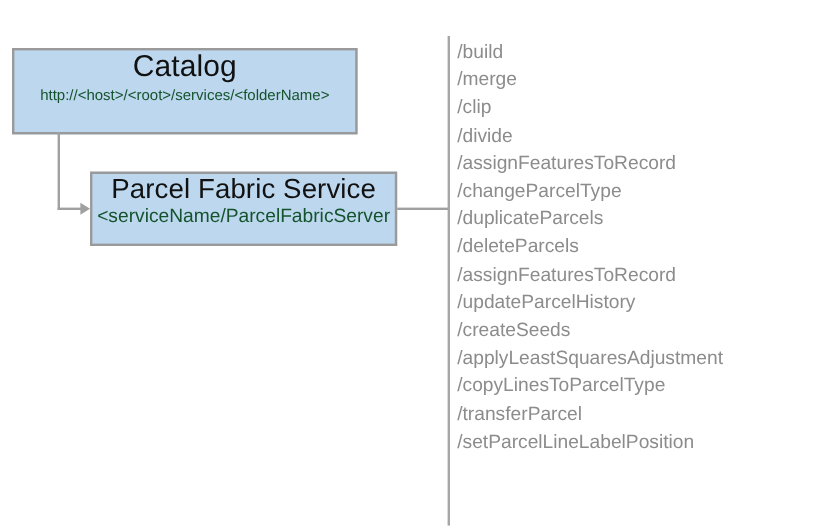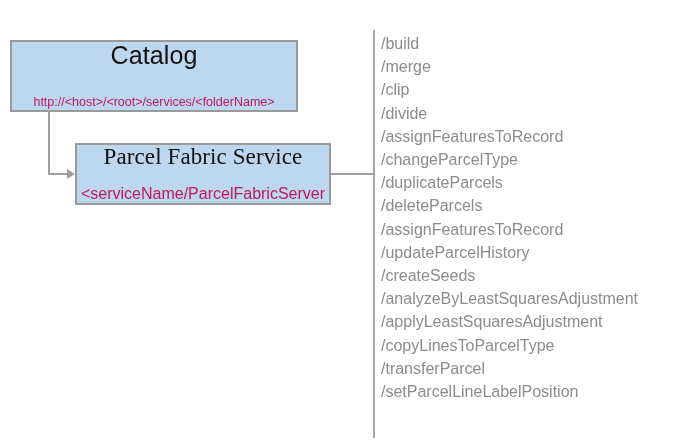--- a/index.html
+++ b/index.html
@@ -18,21 +18,21 @@
 
   
   .node {
     position: absolute;
     box-sizing: border-box;
     background: #bdd7ee;
     border: 2px solid #9a9a9a;
     display: flex;
     flex-direction: column;
     align-items: center;
-    justify-content: space-between;
+    justify-content: flex-start;
   }
   #node-catalog {
     left: 10px;
     top: 40px;
     width: 288px;
     height: 72px;
   }
   #node-service {
     left: 75px;
     top: 143px;
@@ -41,24 +41,23 @@
   }
   .node-title {
     color: #111111;
     font-size: 25px;
     line-height: 1.05;
     letter-spacing: 0.1px;
     white-space: nowrap;
   }
   #node-service .node-title {
     font-size: 23px;
-    font-family: Liberation Serif, serif;
   }
   .node-subtitle {
-    color: #be185d;
+    color: #14532d;
     font-size: 12.5px;
     line-height: 1.1;
     margin-top: 5px;
     white-space: nowrap;
   }
   #node-service .node-subtitle {
     font-size: 16px;
     margin-top: 3px;
   }
 
@@ -146,20 +145,19 @@
       <div class="op-item">/merge</div>
       <div class="op-item">/clip</div>
       <div class="op-item">/divide</div>
       <div class="op-item">/assignFeaturesToRecord</div>
       <div class="op-item">/changeParcelType</div>
       <div class="op-item">/duplicateParcels</div>
       <div class="op-item">/deleteParcels</div>
       <div class="op-item">/assignFeaturesToRecord</div>
       <div class="op-item">/updateParcelHistory</div>
       <div class="op-item">/createSeeds</div>
-      <div class="op-item">/analyzeByLeastSquaresAdjustment</div>
       <div class="op-item">/applyLeastSquaresAdjustment</div>
       <div class="op-item">/copyLinesToParcelType</div>
       <div class="op-item">/transferParcel</div>
       <div class="op-item">/setParcelLineLabelPosition</div>
     </div>
 
 </div>
 
 </body></html>

